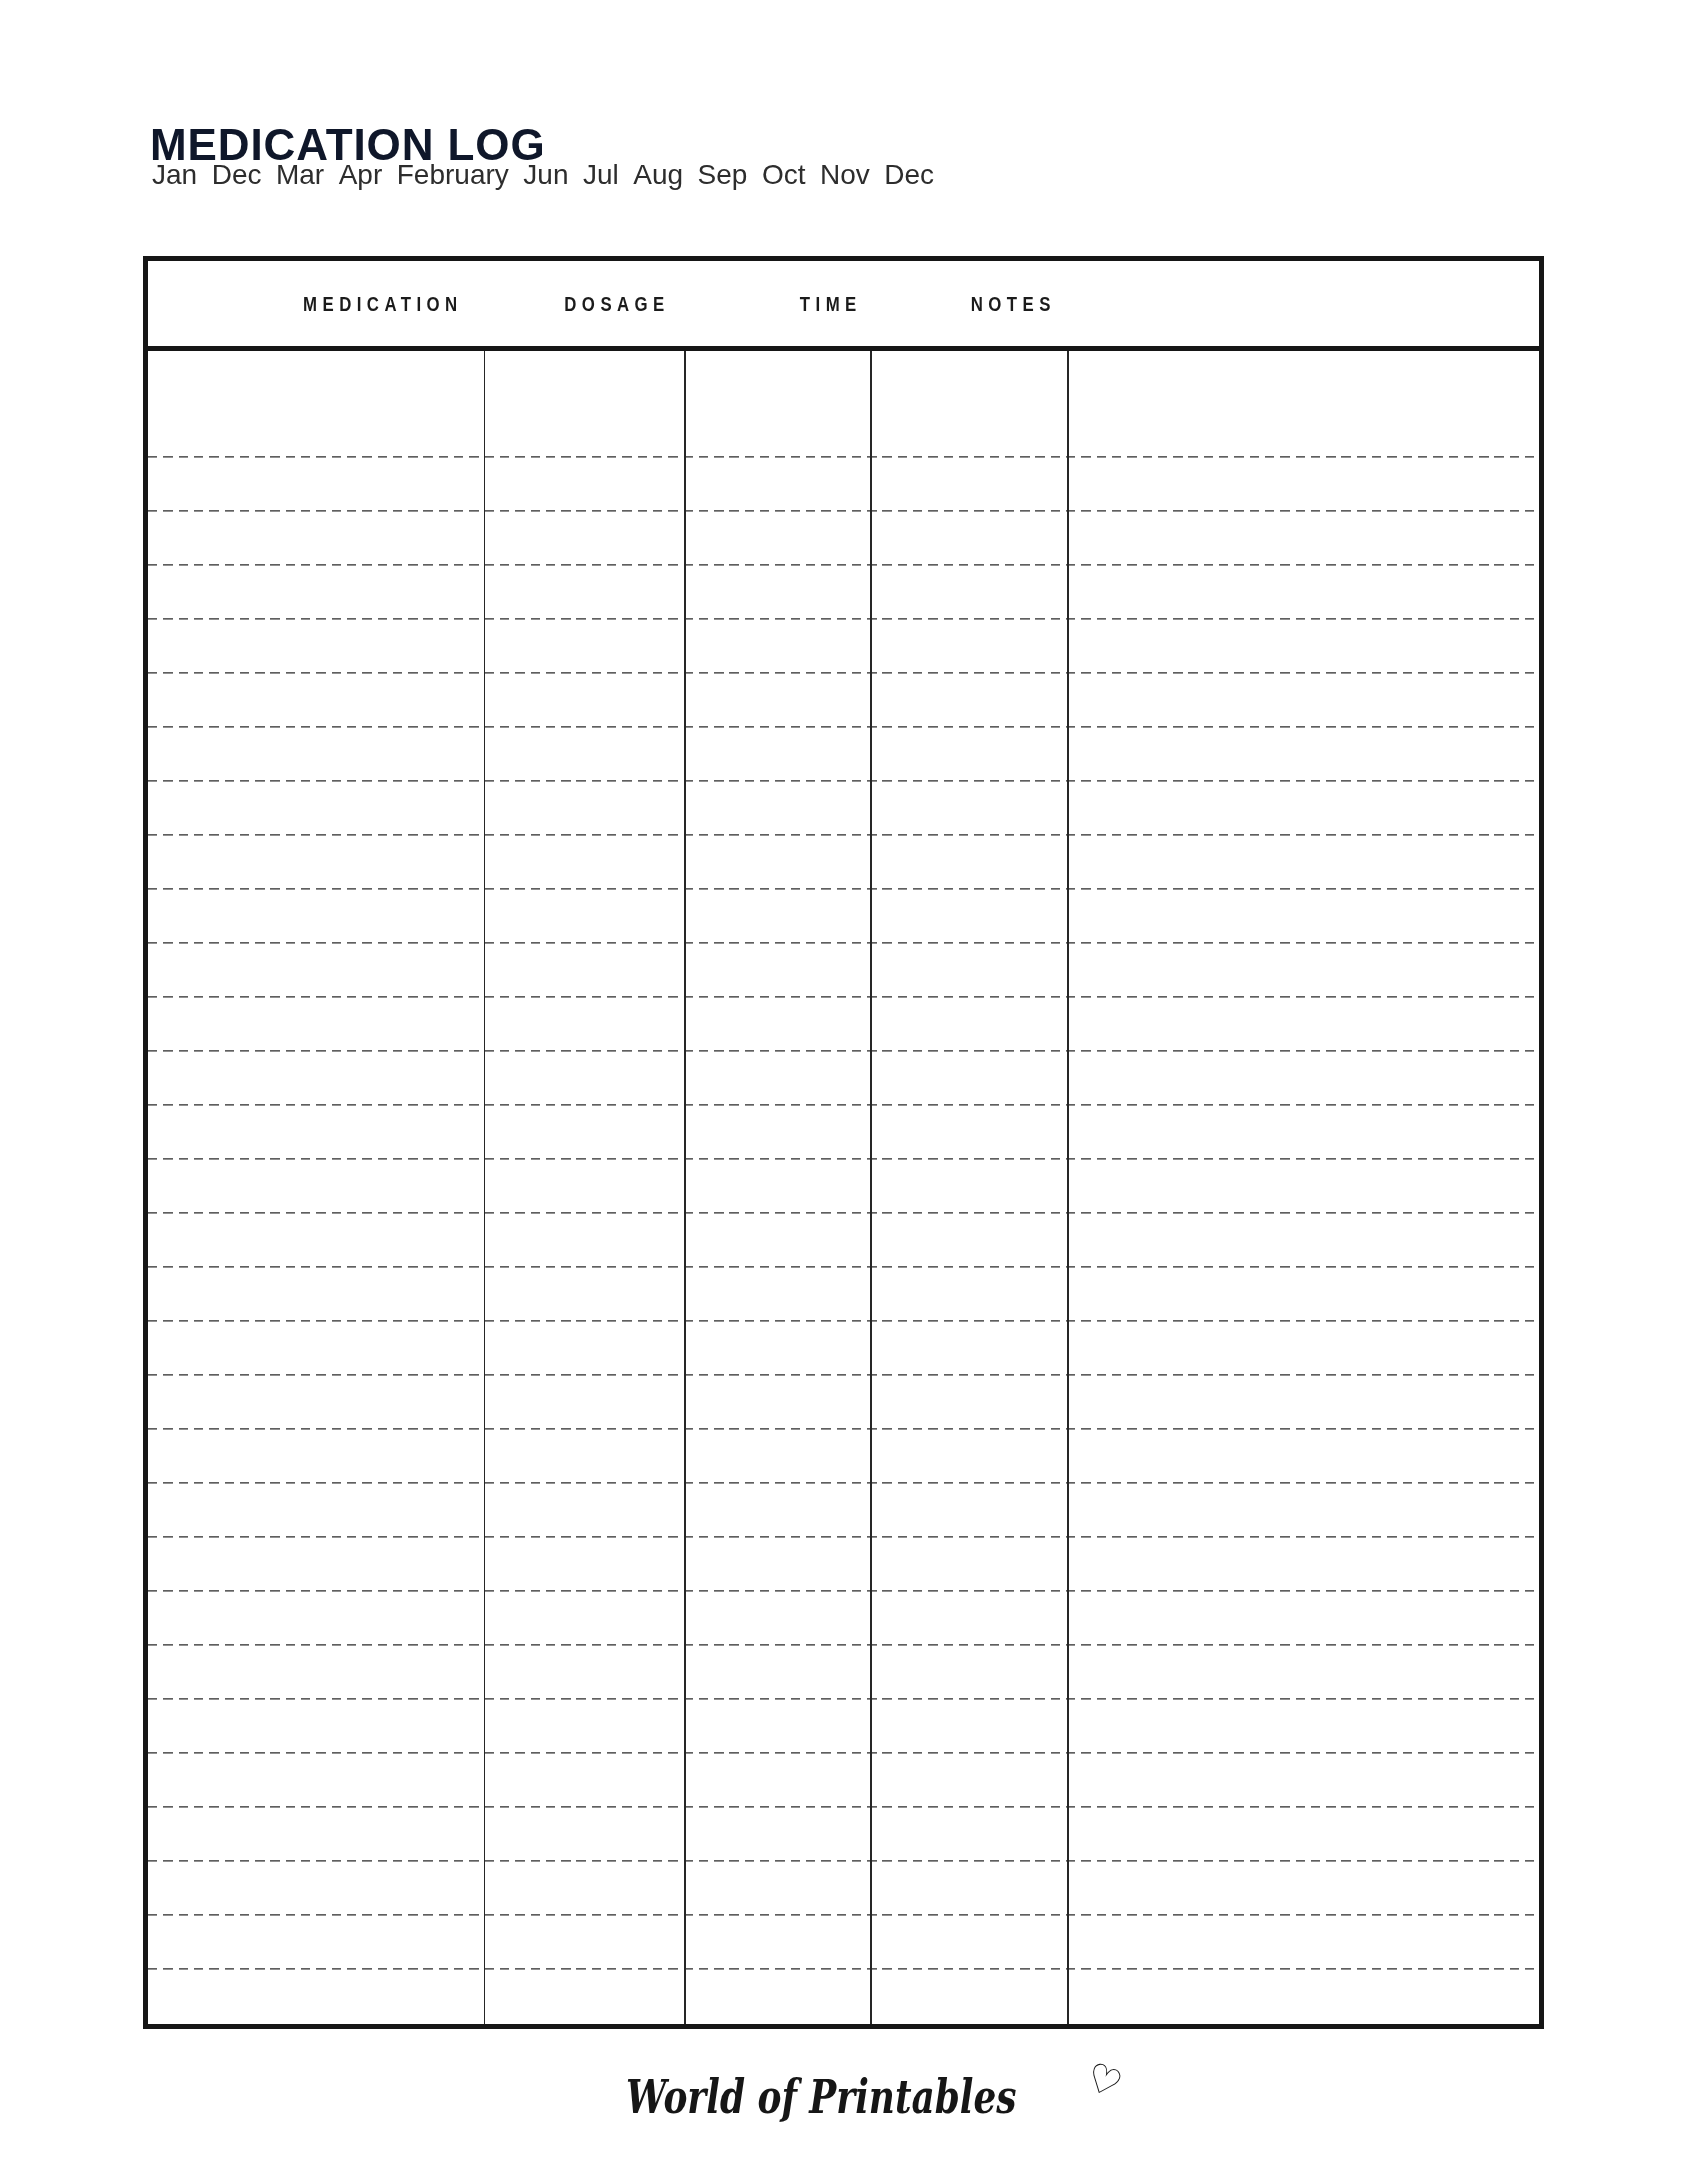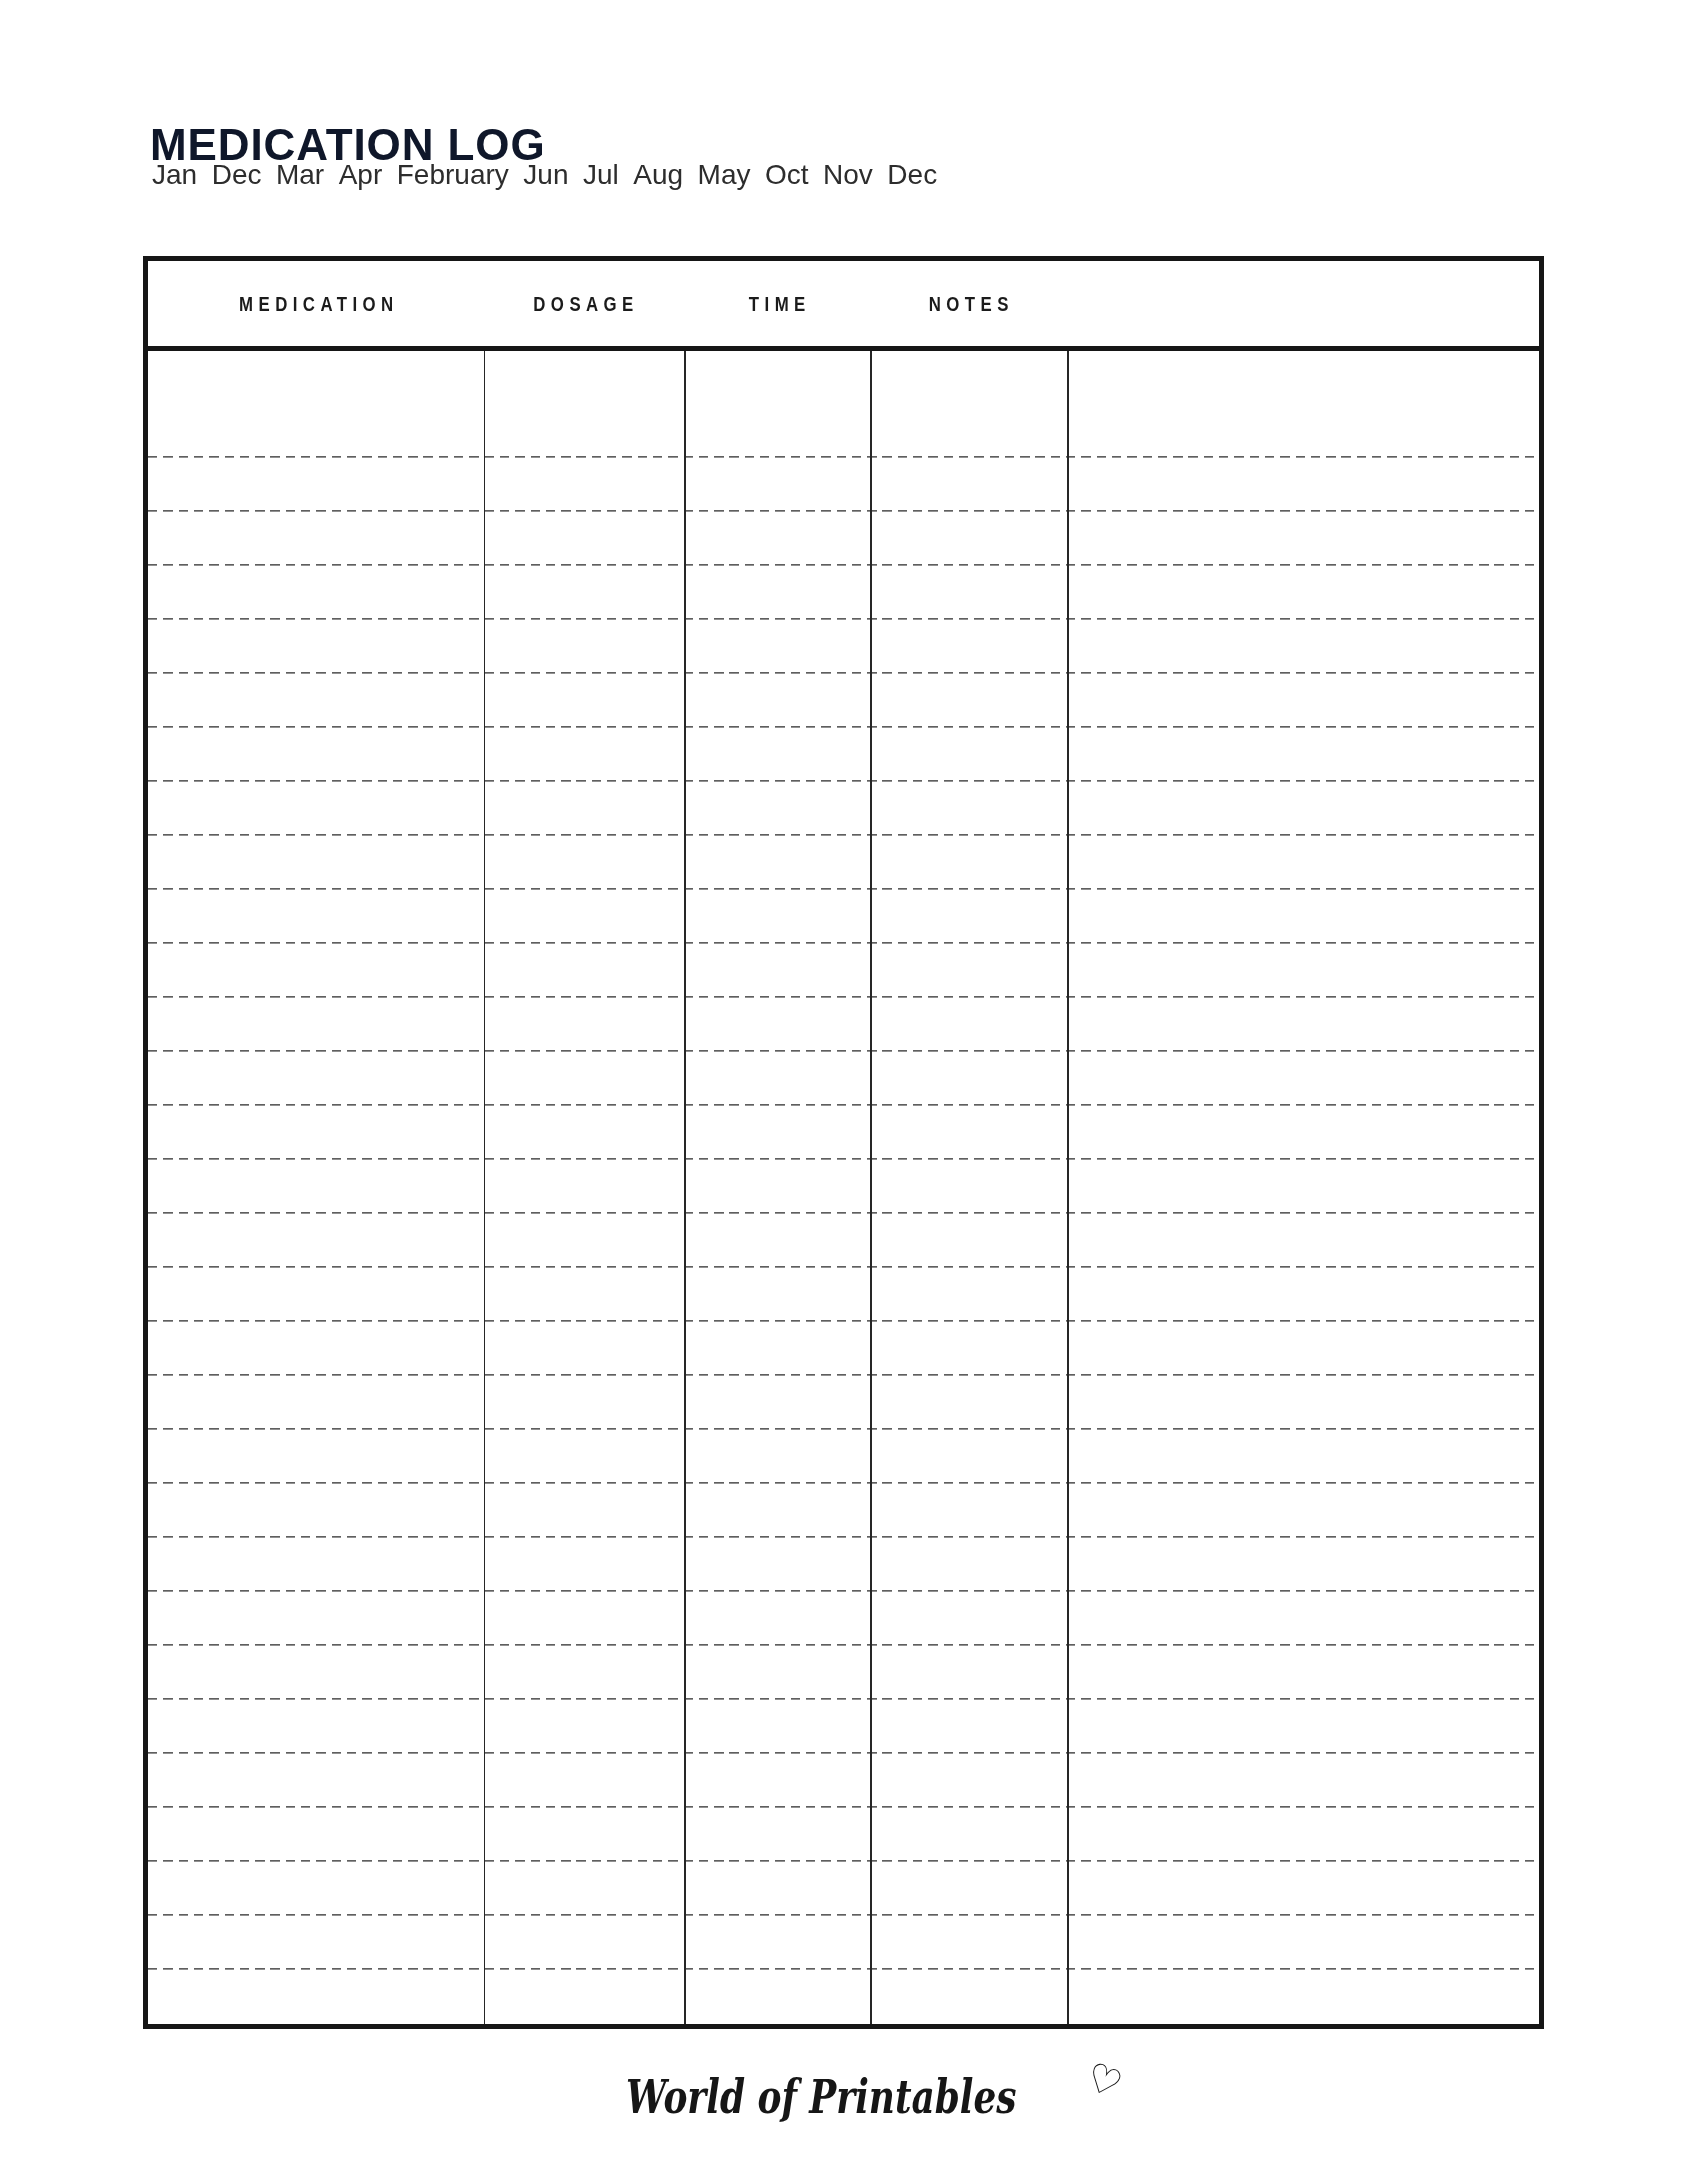--- a/index.html
+++ b/index.html
@@ -54,21 +54,21 @@
   .thead {
     height: 90px;
     box-sizing: border-box;
     border-bottom: 5.1px solid #161616;
     display: flex;
     align-items: stretch;
   }
   .hcell {
     display: flex;
     align-items: center;
-    justify-content: center;
+    justify-content: flex-end;
     height: 100%;
     box-sizing: border-box;
   }
   .hcell span {
     display: inline-block;
     font-size: 21px;
     font-weight: 700;
     letter-spacing: 6.8px;
     text-indent: 6.8px;
     color: #1b1b1b;
@@ -136,21 +136,21 @@
     transform: rotate(22deg) translateY(-20.4px);
   }
 </style>
 </head>
 <body>
 
 <div class="page">
 
   <h1 class="page-title">MEDICATION LOG</h1>
 
-  <div class="months" id="months"><span class="month">Jan</span><span class="month">Dec</span><span class="month">Mar</span><span class="month">Apr</span><span class="month">February</span><span class="month">Jun</span><span class="month">Jul</span><span class="month">Aug</span><span class="month">May</span><span class="month">Oct</span><span class="month">Nov</span><span class="month">Dec</span></div>
+  <div class="months" id="months"><span class="month">Jan</span><span class="month">Dec</span><span class="month">Mar</span><span class="month">Apr</span><span class="month">February</span><span class="month">Jun</span><span class="month">Jul</span><span class="month">Aug</span><span class="month">Sep</span><span class="month">Oct</span><span class="month">Nov</span><span class="month">Dec</span></div>
 
   <div class="log-table">
     <div class="thead" id="thead">
         <div class="hcell cell">
           <span>MEDICATION</span>
         </div>
         <div class="hcell cell">
           <span>DOSAGE</span>
         </div>
         <div class="hcell cell">

